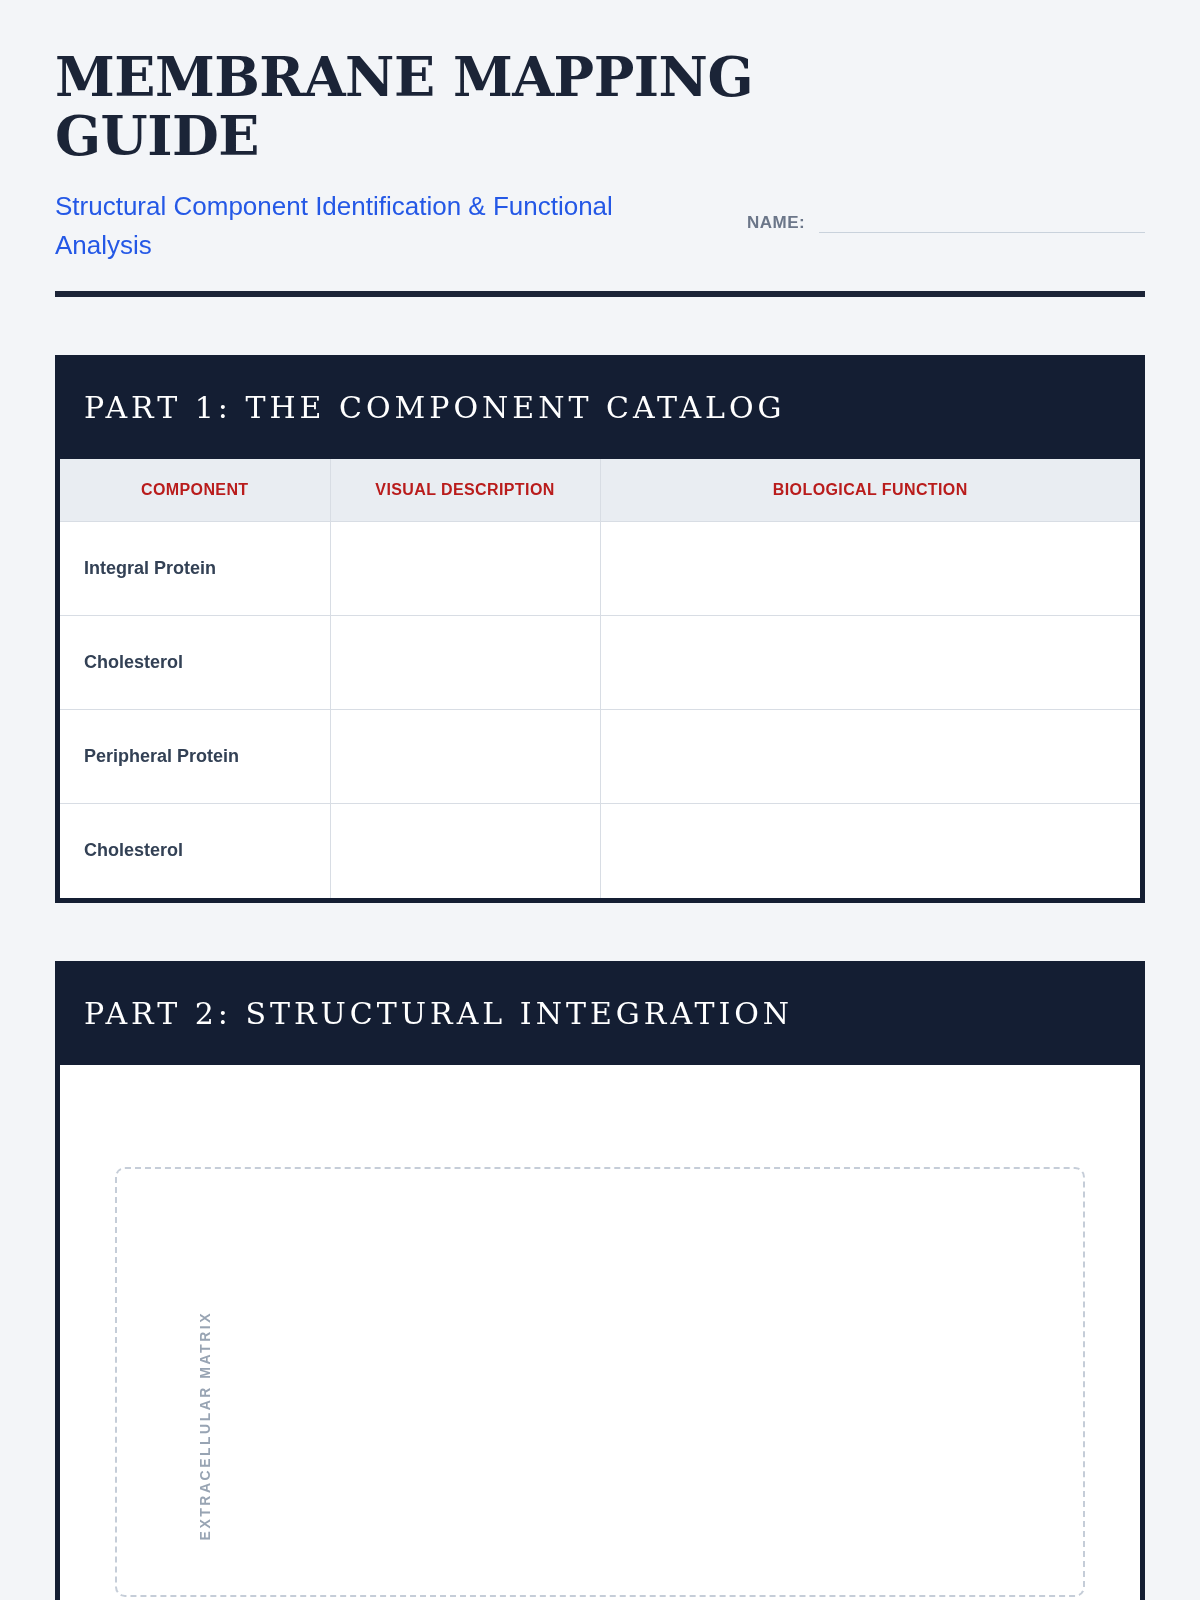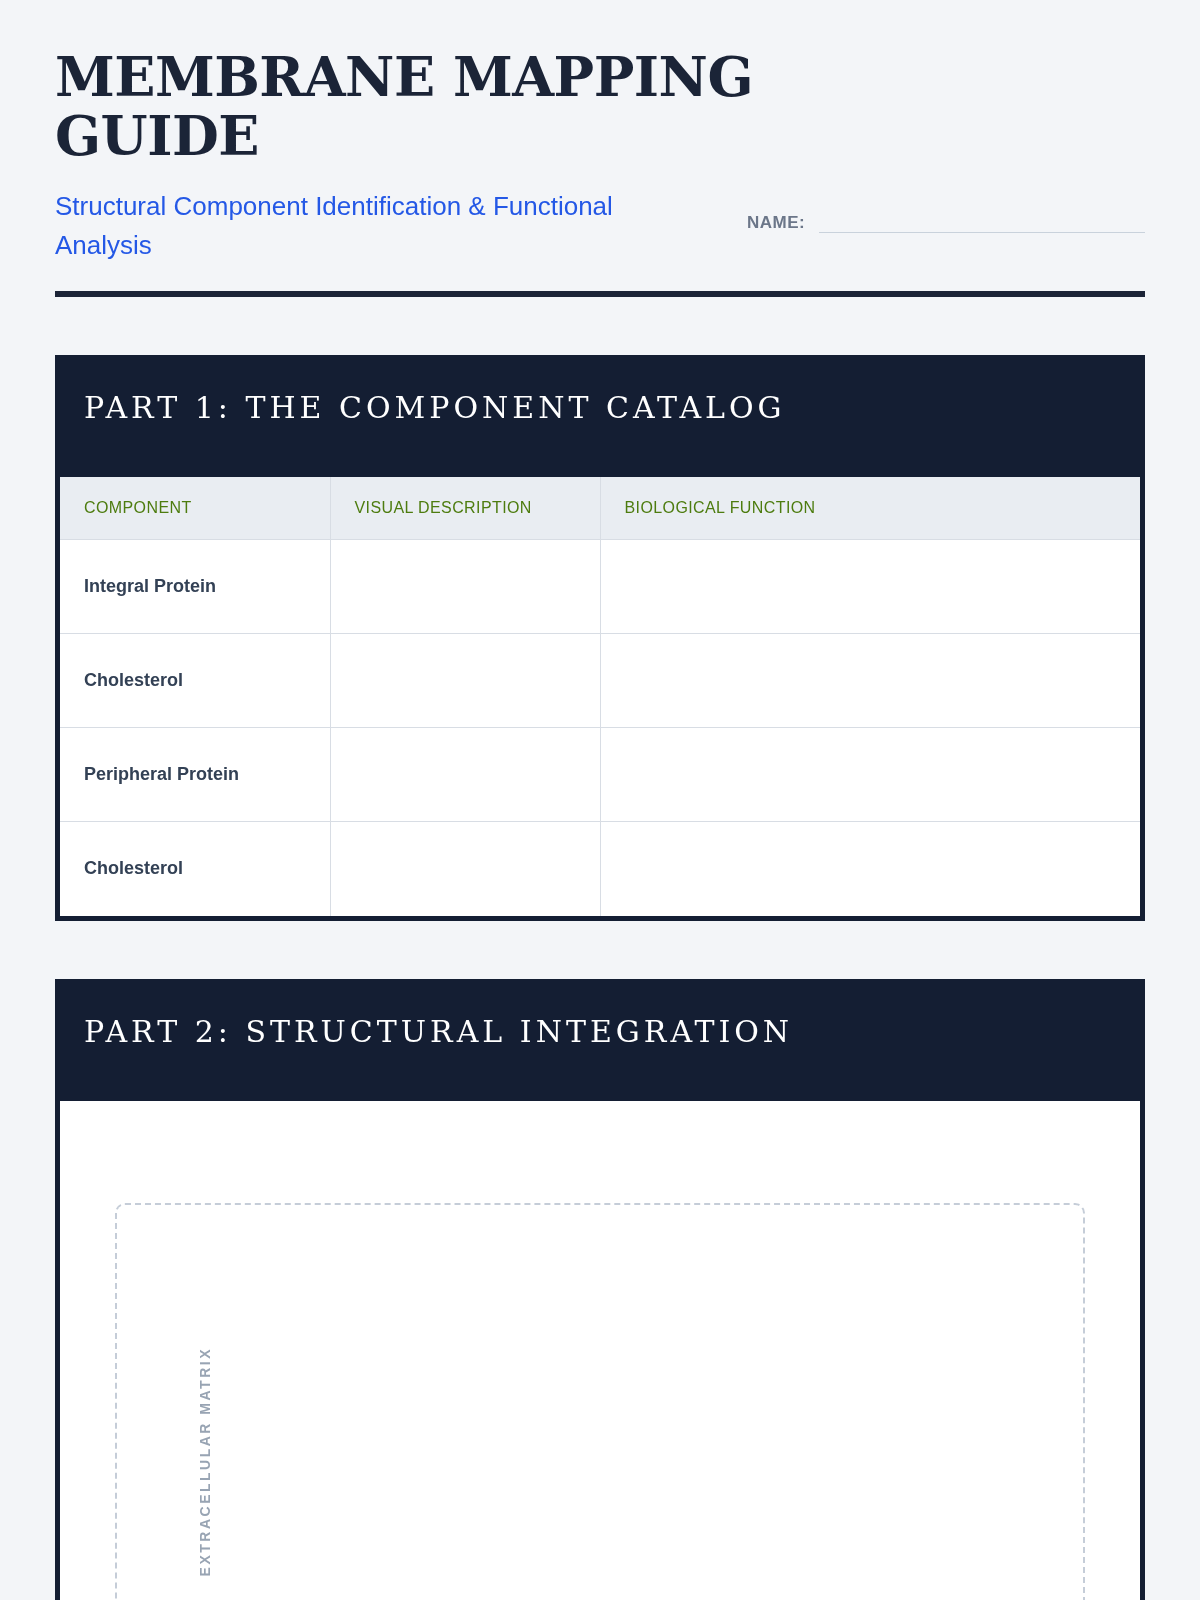--- a/index.html
+++ b/index.html
@@ -67,41 +67,42 @@
     border: 5px solid #141e33;
     background: #ffffff;
   }
   .section-header {
     background: #141e33;
     color: #ffffff;
     font-family: "DejaVu Serif", serif;
     font-weight: 500;
     font-size: 30px;
     letter-spacing: 4px;
-    padding: 30px 24px 52px 24px;
+    padding: 30px 24px 34px 24px;
   }
 
   
   table.catalog {
     width: 100%;
     border-collapse: collapse;
     border-style: hidden; 
   }
   table.catalog th, table.catalog td {
     border: 1px solid #d8dde4;
     text-align: left;
     vertical-align: middle;
   }
   table.catalog th {
     background: #e9edf2;
-    color: #4d7c0f;
+    color: #b91c1c;
     font-size: 16px;
-    font-weight: 400;
+    font-weight: 700;
     letter-spacing: 0.4px;
     padding: 22px 24px;
+    text-align: center;
   }
   table.catalog td {
     padding: 34px 24px;
     font-size: 18px;
     color: #334155;
   }
   td.component {
     width: 25%;
     color: #1c3faf;
     font-weight: 700;

